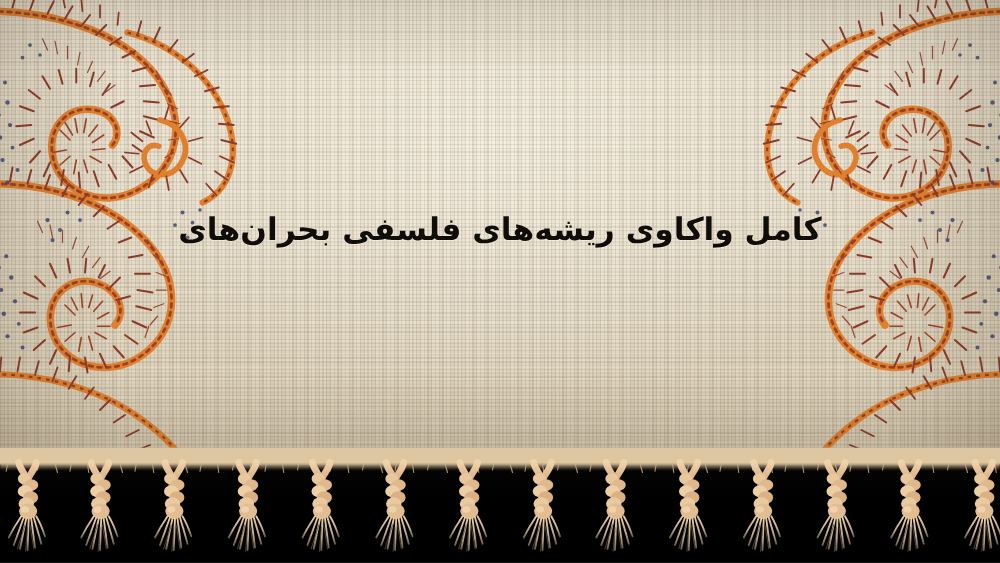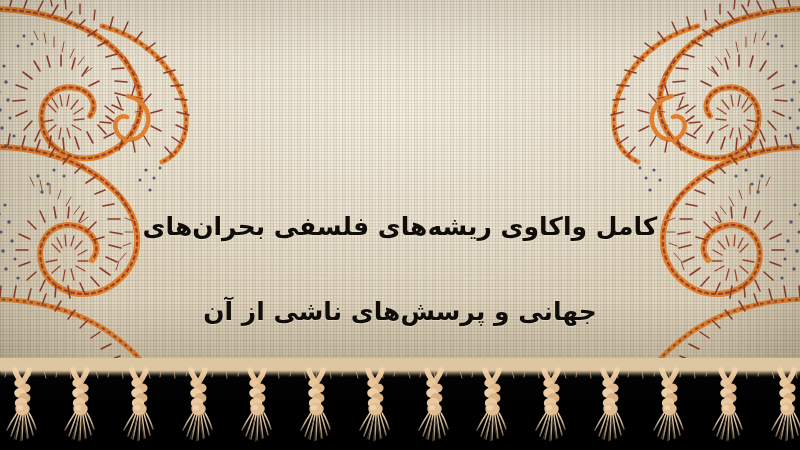--- a/index.html
+++ b/index.html
@@ -57,21 +57,20 @@
     pointer-events:none;
   }
   .title-line{
     color:#100d09;
     font-weight:bold;
     font-size:25px;
     line-height:42px;
     letter-spacing:0px;
     text-shadow:0 1px 0 rgba(255,255,255,.30), 0 0 2px rgba(236,228,210,.55);
     white-space:nowrap;
-    margin-top:43px;
   }
 
   
   .blackband{
     position:absolute;left:0;top:368px;width:800px;height:82px;
     background:linear-gradient(to bottom,#060505 0%,#000 40%,#000 100%);
   }
   .fabric-edge{
     position:absolute;left:0;top:360px;width:800px;height:16px;
     background:linear-gradient(to bottom, rgba(214,199,170,0) 0%, rgba(219,202,170,.95) 35%, rgba(206,186,152,.9) 70%, rgba(150,130,100,0) 100%);
@@ -562,21 +561,20 @@
             <path d="M100 20 L101 10"></path>
         </g>
       </g>
     </svg>
   </div>
 
   <div class="vignette" style="height:374px;"></div>
 
   <div class="title-block">
     <div class="title-line">کامل واکاوی ریشه‌های فلسفی بحران‌های</div>
-    <div class="title-line">جهانی و پرسش‌های ناشی از آن</div>
   </div>
 
   <div class="blackband"></div>
   <div class="fabric-edge"></div>
 
   <div class="fringe">
     <svg viewBox="0 0 800 92" xmlns="http://www.w3.org/2000/svg" preserveAspectRatio="none">
       <defs>
         <linearGradient id="cord" x1="0" y1="0" x2="0" y2="1">
           <stop offset="0%" stop-color="#f0d3ab"></stop>

